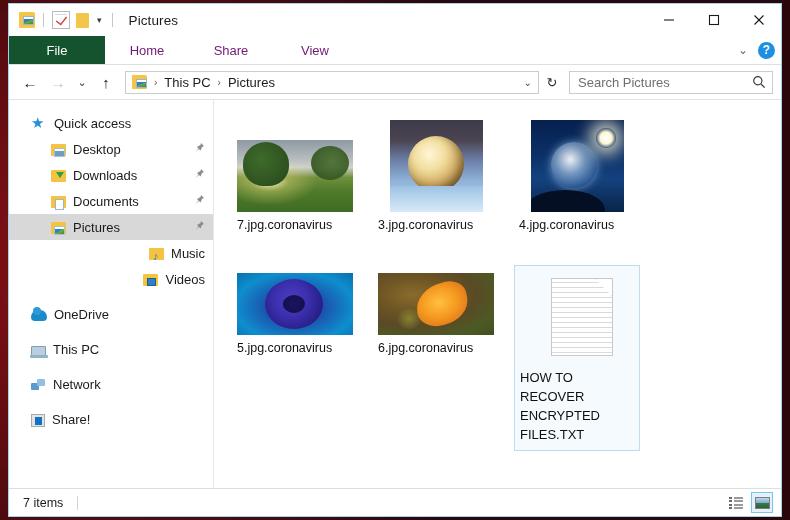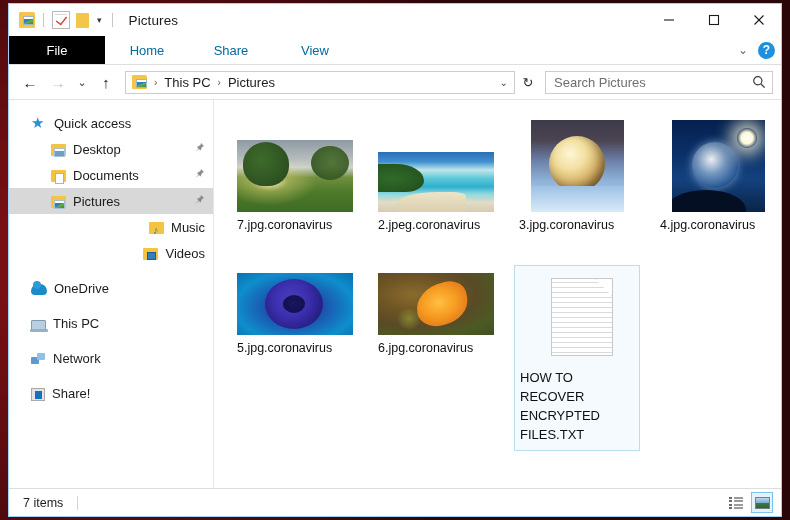--- a/index.html
+++ b/index.html
@@ -97,25 +97,25 @@
   
   .ribbon {
     height: 28px; flex: none;
     display: flex; align-items: stretch;
     background: #ffffff;
     border-bottom: 1px solid #dfdfdf;
     position: relative;
   }
   .tab {
     display: flex; align-items: center; justify-content: center;
-    font-size: 13px; color: #0369a1;
+    font-size: 13px; color: #701a75;
     padding: 0 16px; min-width: 52px;
   }
   .tab.file {
-    background: #000000; color: #ffffff;
+    background: #14532d; color: #ffffff;
     padding: 0 22px;
   }
   .ribbon-right {
     position: absolute; right: 6px; top: 0; height: 28px;
     display: flex; align-items: center; gap: 10px;
   }
   .chev-collapse { color: #6d6d6d; font-size: 12px; }
   .help-btn {
     width: 17px; height: 17px; border-radius: 50%;
     background: #1f8fe0; color: #fff;
@@ -149,21 +149,21 @@
   }
   .crumb { font-size: 13px; color: #1c1c1c; white-space: nowrap; }
   .crumb-sep { color: #5d5d5d; font-size: 10px; margin: 0 7px; }
   .crumb-caret { margin-left: auto; color: #4a4a4a; font-size: 10px; }
   .refresh {
     width: 22px; height: 23px;
     display: flex; align-items: center; justify-content: center;
     color: #303030; font-size: 13px;
   }
   .searchbox {
-    width: 228px; height: 23px;
+    width: 204px; height: 23px;
     border: 1px solid #cccccc; background: #ffffff;
     display: flex; align-items: center;
     padding: 0 6px; box-sizing: border-box;
     margin-left: 4px;
   }
   .searchbox input {
     border: none; outline: none; flex: 1;
     font-size: 13px; color: #1c1c1c;
     font-family: "Liberation Sans", sans-serif;
     background: transparent; min-width: 0;
@@ -574,20 +574,31 @@
             <i class="ovl2" style="background:#6f9ec4"></i>
           </span>
         <span class="lbl">Desktop</span>
         <span class="pin">
           <svg width="11" height="11" viewBox="0 0 11 11">
               <path d="M7 1 L10 4 L8 5 L6.5 8.5 L5 7 L1.5 10 L4.5 6.5 L3 5 L6.5 3 Z" fill="#8b8b8b"></path>
             </svg>
         </span>
       </div>
 
+      <div class="nav-item indent">
+        <span class="ni-ico i-folder">
+            <i class="i-dl-arrow"></i>
+          </span>
+        <span class="lbl">Downloads</span>
+        <span class="pin">
+          <svg width="11" height="11" viewBox="0 0 11 11">
+              <path d="M7 1 L10 4 L8 5 L6.5 8.5 L5 7 L1.5 10 L4.5 6.5 L3 5 L6.5 3 Z" fill="#8b8b8b"></path>
+            </svg>
+        </span>
+      </div>
 
       <div class="nav-item indent">
         <span class="ni-ico i-folder">
             <i class="i-doc"></i>
           </span>
         <span class="lbl">Documents</span>
         <span class="pin">
           <svg width="11" height="11" viewBox="0 0 11 11">
               <path d="M7 1 L10 4 L8 5 L6.5 8.5 L5 7 L1.5 10 L4.5 6.5 L3 5 L6.5 3 Z" fill="#8b8b8b"></path>
             </svg>
@@ -654,26 +665,20 @@
 
       <div class="grid-row">
 
         <div class="tile">
           <div class="thumb-wrap">
             <div class="thumb t1"></div>
           </div>
           <div class="name">7.jpg.coronavirus</div>
         </div>
 
-        <div class="tile">
-          <div class="thumb-wrap">
-            <div class="thumb t2"></div>
-          </div>
-          <div class="name">2.jpeg.coronavirus</div>
-        </div>
 
         <div class="tile">
           <div class="thumb-wrap">
             <div class="thumb t3"></div>
           </div>
           <div class="name">3.jpg.coronavirus</div>
         </div>
 
         <div class="tile">
           <div class="thumb-wrap">

